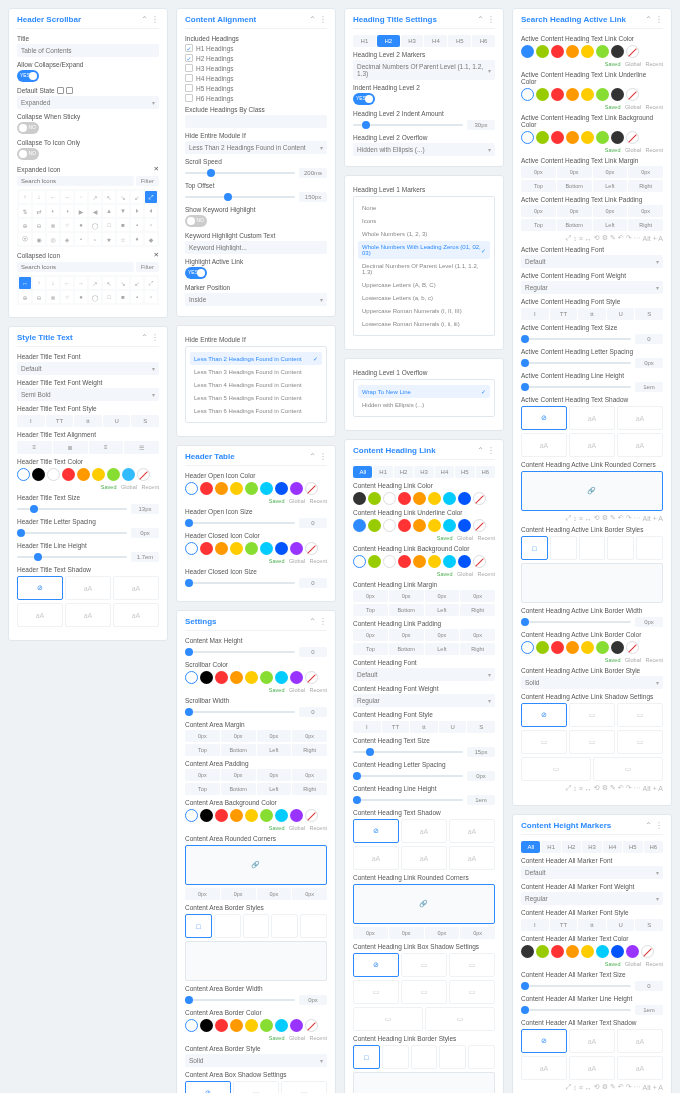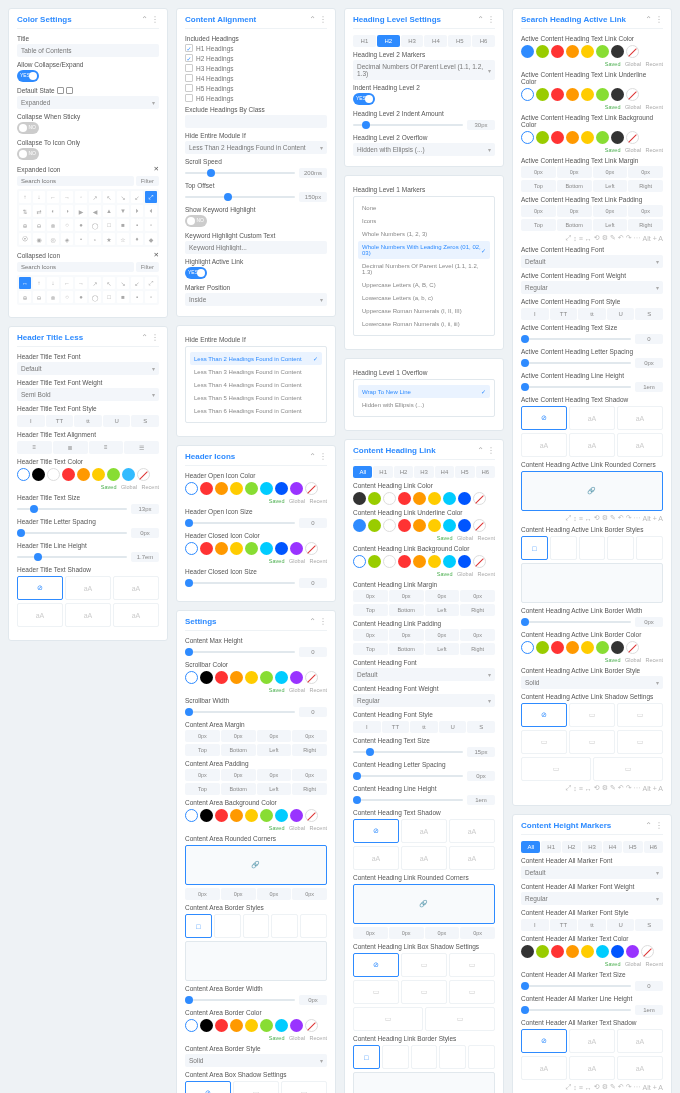--- a/index.html
+++ b/index.html
@@ -59,21 +59,21 @@
 </style>
 </head>
 <body>
 
 <div class="cols">
 
 <div class="col">
 
 <div class="panel">
 <div class="phead">
-          <h3>Color Settings</h3>
+          <h3>Header Scrollbar</h3>
           <div class="ctrl">
             <span>⌃</span>
             <span>⋮</span>
           </div>
         </div>
 <div class="lbl">Title</div>
 <input class="inp" value="Table of Contents" style="">
 <div class="lbl">Allow Collapse/Expand</div>
 <span class="tog on"><span class="t">YES</span></span>
 <div class="lbl">
@@ -165,21 +165,21 @@
           <span class="g">◯</span>
           <span class="g">□</span>
           <span class="g">■</span>
           <span class="g">▪</span>
           <span class="g">▫</span>
 </div>
 </div>
 
 <div class="panel">
 <div class="phead">
-          <h3>Header Title Less</h3>
+          <h3>Style Title Text</h3>
           <div class="ctrl">
             <span>⌃</span>
             <span>⋮</span>
           </div>
         </div>
 <div class="lbl">Header Title Text Font</div>
 <div class="sel">
           <span>Default</span>
         </div>
 <div class="lbl">Header Title Text Font Weight</div>
@@ -323,21 +323,21 @@
 <div class="opt act">Less Than 2 Headings Found in Content</div>
 <div class="opt">Less Than 3 Headings Found in Content</div>
 <div class="opt">Less Than 4 Headings Found in Content</div>
 <div class="opt">Less Than 5 Headings Found in Content</div>
 <div class="opt">Less Than 6 Headings Found in Content</div>
 </div>
 </div>
 
 <div class="panel">
 <div class="phead">
-          <h3>Header Icons</h3>
+          <h3>Header Table</h3>
           <div class="ctrl">
             <span>⌃</span>
             <span>⋮</span>
           </div>
         </div>
 <div class="lbl">Header Open Icon Color</div>
 <div class="swrow">
           <span class="sw ring"></span>
           <span class="sw" style="background:#f33"></span>
           <span class="sw" style="background:#f90"></span>
@@ -503,21 +503,21 @@
         </div>
 
 </div>
 
 </div>
 
 <div class="col">
 
 <div class="panel">
 <div class="phead">
-          <h3>Heading Level Settings</h3>
+          <h3>Heading Title Settings</h3>
           <div class="ctrl">
             <span>⌃</span>
             <span>⋮</span>
           </div>
         </div>
 <div class="tabs">
           <div class="tab">H1</div>
           <div class="tab act">H2</div>
           <div class="tab">H3</div>
           <div class="tab">H4</div>

